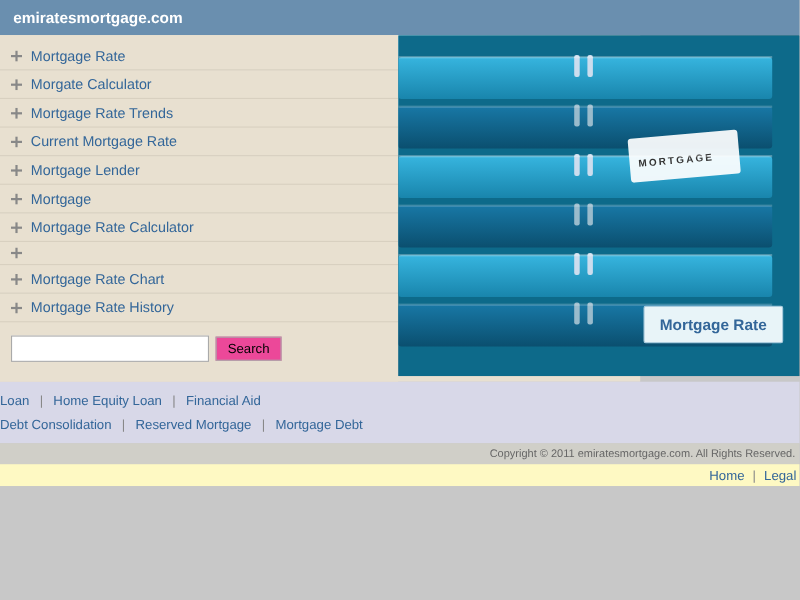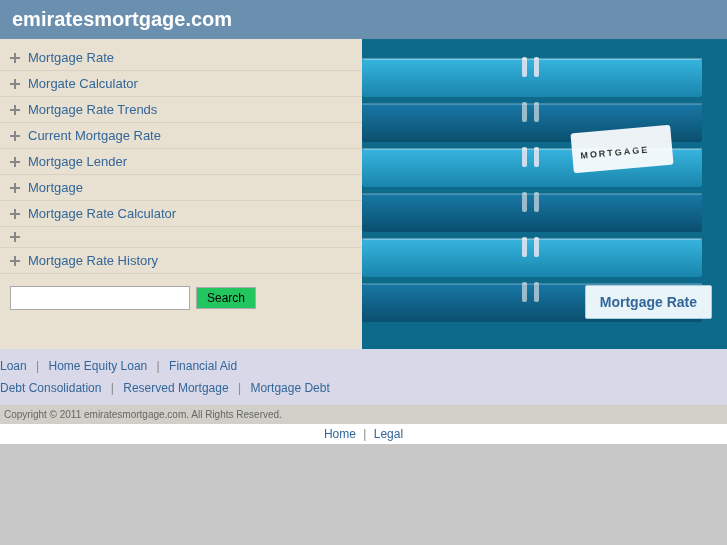--- a/index.html
+++ b/index.html
@@ -11,21 +11,21 @@
     }
     #app {
       width: 727px;
       background: #c8c8c8;
     }
     
     #header {
       background: #6a8faf;
       padding: 8px 12px;
       color: white;
-      font-size: 20px;
+      font-size: 14px;
       font-weight: bold;
     }
     
     #main {
       display: flex;
       width: 582px;
       background: #e8e0d0;
     }
     
     #sidebar {
@@ -60,21 +60,21 @@
     }
     #search-area input {
       width: 180px;
       height: 24px;
       border: 1px solid #aaa;
       background: white;
       padding: 2px 4px;
     }
     #search-area button {
       padding: 3px 10px;
-      background: #22c55e;
+      background: #ec4899;
       border: 1px solid #aaa;
       cursor: pointer;
       font-size: 12px;
     }
     
     #image-area {
       width: 365px;
       flex-shrink: 0;
       position: relative;
       overflow: hidden;
@@ -118,31 +118,31 @@
       text-decoration: none;
       cursor: pointer;
     }
     .separator {
       color: #888;
       margin: 0 6px;
     }
     
     #footer {
       background: #d0cfc8;
-      text-align: left;
+      text-align: right;
       padding: 4px;
       font-size: 10px;
       color: #666;
       width: 727px;
     }
     #footer-links {
-      text-align: center;
+      text-align: right;
       padding: 3px;
       font-size: 12px;
-      background: #ffffff;
+      background: #fef9c3;
     }
     #footer-links a {
       color: #336699;
       text-decoration: none;
     }
   </style>
 </head>
 <body>
 
 <div id="app">
@@ -219,20 +219,29 @@
             </span>
             <span>Mortgage Rate Calculator</span>
           </div>
           <div class="sidebar-item">
             <span class="bullet">
               <svg width="10" height="10" viewBox="0 0 10 10">
       <rect x="4" y="0" width="2" height="10" fill="#888"></rect>
       <rect x="0" y="4" width="10" height="2" fill="#888"></rect>
     </svg>
             </span>
+          </div>
+          <div class="sidebar-item">
+            <span class="bullet">
+              <svg width="10" height="10" viewBox="0 0 10 10">
+      <rect x="4" y="0" width="2" height="10" fill="#888"></rect>
+      <rect x="0" y="4" width="10" height="2" fill="#888"></rect>
+    </svg>
+            </span>
+            <span>Mortgage Rate Chart</span>
           </div>
           <div class="sidebar-item">
             <span class="bullet">
               <svg width="10" height="10" viewBox="0 0 10 10">
       <rect x="4" y="0" width="2" height="10" fill="#888"></rect>
       <rect x="0" y="4" width="10" height="2" fill="#888"></rect>
     </svg>
             </span>
             <span>Mortgage Rate History</span>
           </div>

